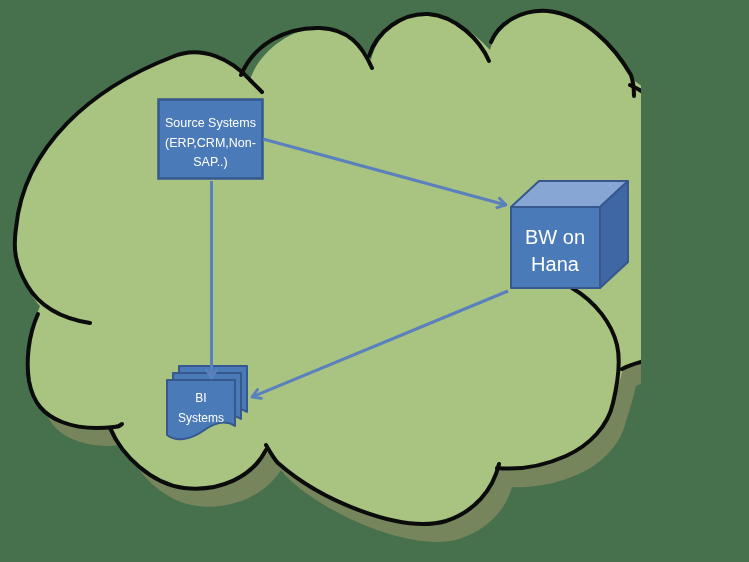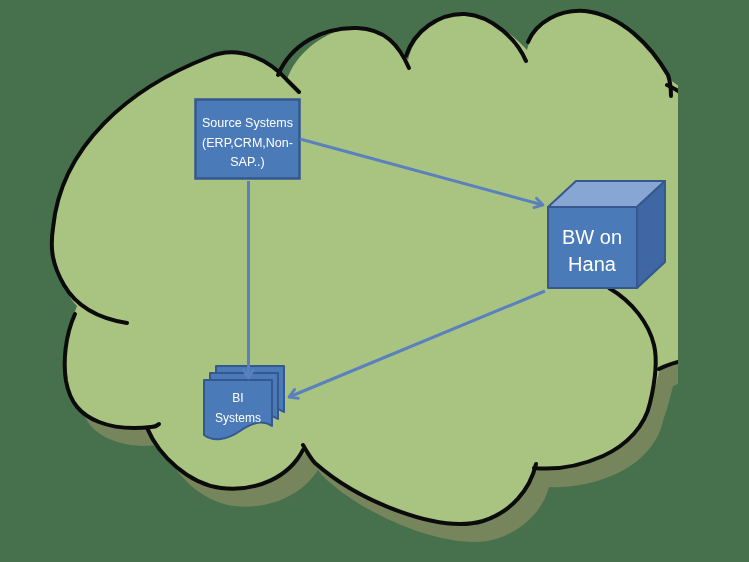--- a/index.html
+++ b/index.html
@@ -1,16 +1,16 @@
 <!DOCTYPE html>
 <html><head>
 <meta charset="utf-8">
 <style>
   html,body{margin:0;padding:0;background:#47704C;}
-  .stage{width:641px;height:562px;overflow:hidden;margin-left:37px;}
+  .stage{width:641px;height:562px;overflow:hidden;}
   svg{display:block;}
   text{font-family:"Liberation Sans", sans-serif;}
   .node-label{font-size:12.5px;}
   .cube-label{font-size:20px;}
   .doc-label{font-size:12px;}
 </style>
 </head>
 <body>
 
 <div class="stage">

